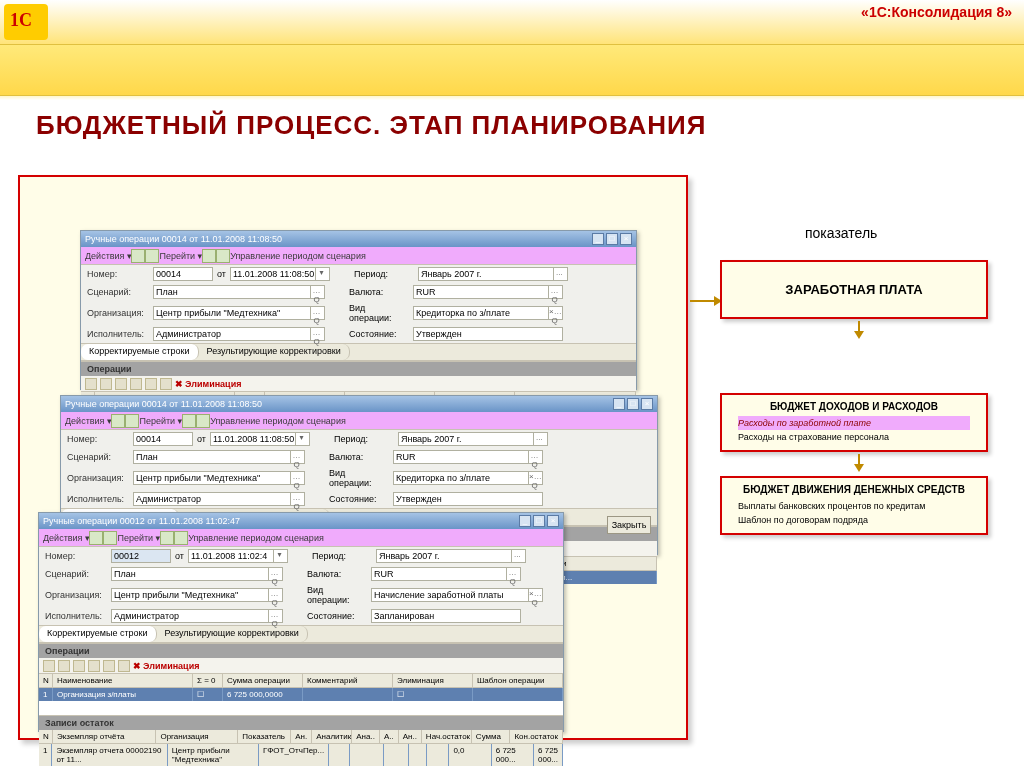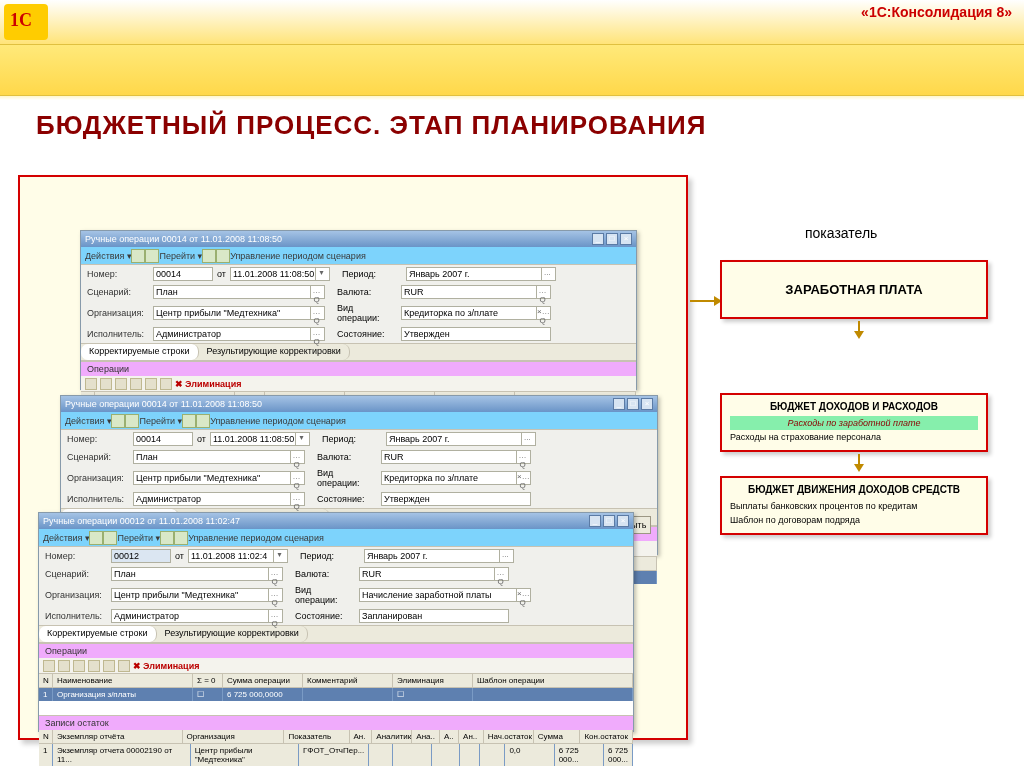--- a/index.html
+++ b/index.html
@@ -55,53 +55,53 @@
     box-shadow: 2px 2px 4px rgba(0,0,0,.25);
   }
   .win-title {
     height: 16px; background: linear-gradient(#a5c3e5,#6a94c7);
     color: #fff; font-size: 9px; padding: 2px 4px;
     display: flex; justify-content: space-between; align-items: center;
   }
   .win-ctrl { display: flex; gap: 2px; }
   .win-btn { width: 12px; height: 12px; background: #d7e4f2; border: 1px solid #5b7ba5; font-size: 8px; line-height: 10px; text-align: center; }
   .toolbar {
-    height: 18px; background: #7dd3fc; border-bottom: 1px solid #c7c2b2;
+    height: 18px; background: #f0abfc; border-bottom: 1px solid #c7c2b2;
     display: flex; align-items: center; gap: 0; padding: 0 4px; font-size: 9px;
   }
   .tool-link { color: #3a3a3a; }
   .tool-ico { width: 14px; height: 14px; background: #d9e8c7; border: 1px solid #9ab070;}
   .form-row { display: flex; align-items: center; gap: 4px; padding: 2px 6px; font-size: 9px;}
   .form-label { width: 62px; color: #333; }
   .form-input { flex: 0 0 150px; height: 14px; background: #fff; border: 1px solid #b0b0a0; padding: 4px 2px; font-size: 9px; display: flex; align-items: center; justify-content: space-between;}
-  .form-label2 { width: 60px; margin-left: 8px; }
+  .form-label2 { width: 60px; margin-left: 20px; }
   .inp-btn { width: 12px; height: 12px; border-left: 1px solid #b0b0a0; text-align: center; font-size: 8px; color: #666; }
   .tabs { display: flex; height: 18px; background: #eceadc; border-top: 1px solid #c7c2b2; border-bottom: 1px solid #c7c2b2; font-size: 9px;}
   .tab { padding: 2px 8px; border-right: 1px solid #c7c2b2; border-radius: 7px;}
   .tab.active { background: #fff;}
   .sub-toolbar { height: 16px; background: #f4f3ed; display: flex; gap: 3px; padding: 0 4px; align-items: center; border-bottom: 1px solid #c7c2b2; font-size: 9px;}
   .mini-ico { width: 12px; height: 12px; background: #e4e0cc; border: 1px solid #bfb890;}
   .grid-header { display: flex; background: #eceadc; font-size: 8px; border-bottom: 1px solid #c7c2b2;}
   .grid-header div { padding: 2px 4px; border-right: 1px solid #c7c2b2;}
   .grid-row { display: flex; background: #5e80b0; color: #fff; font-size: 8px;}
   .grid-row div { padding: 2px 4px; border-right: 1px solid #7a9bc5;}
   .grid-body { background: #fff; min-height: 14px;}
   .btn-side { position: absolute; right: 6px; top: 258px; width: 44px; height: 18px; background: #eceadc; border: 1px solid #9c9784; font-size: 9px; text-align: center; line-height: 16px;}
-  .panel-label { padding: 2px 6px; font-size: 9px; color: #333; border-top: 1px solid #c7c2b2; background: #f0abfc;}
+  .panel-label { padding: 2px 6px; font-size: 9px; color: #333; border-top: 1px solid #c7c2b2; background: #a3a3a3; font-weight: bold;}
   
   .flow { position: absolute; top: 260px; left: 720px; width: 268px; }
   .flow-box {
     border: 2px solid #d40000; background: #fffde8;
     box-shadow: 3px 3px 4px rgba(0,0,0,.2);
-    margin-bottom: 24px; padding: 6px 8px; font-size: 10px; position: relative;
+    margin-bottom: 24px; padding: 6px 16px; font-size: 10px; position: relative;
   }
   .flow-main { text-align: center; font-weight: bold; font-size: 13px; padding: 20px 6px;}
   .flow-title { text-align: center; font-weight: bold; font-size: 10px; margin-bottom: 4px;}
   .flow-line { padding: 2px 0; font-size: 9px;}
-  .flow-line.hl { background: #86efac; text-align: center;}
+  .flow-line.hl { background: #f0abfc;}
   .flow-line.em { font-style: italic; color: #8b0000;}
   .arrow-v {
     position: absolute; left: 50%; bottom: -22px; width: 0; height: 0;
     border-left: 5px solid transparent; border-right: 5px solid transparent;
     border-top: 8px solid #c08a00;
   }
   .arrow-v::before {
     content: ""; position: absolute; left: -1px; top: -18px; width: 2px; height: 14px; background: #c08a00;
   }
   .conn-h {
@@ -329,21 +329,21 @@
     <div style="width:140px">Кредиторка по з/плате</div>
     <div style="width:30px">☐</div>
     <div style="width:80px">6 725 000,0000</div>
     <div style="width:90px"></div>
     <div style="width:80px">☐</div>
     <div style="flex:1">Кредиторка по з/п...</div>
   </div>
   <div class="btn-side" style="top:120px">Закрыть</div>
 </div>
 
-<div class="win" style="top:512px; left:38px; width:596px; height:220px;">
+<div class="win" style="top:512px; left:38px; width:526px; height:220px;">
   <div class="win-title">
     <span>Ручные операции 00012   от 11.01.2008 11:02:47</span>
     <div class="win-ctrl">
       <div class="win-btn">_</div>
       <div class="win-btn">□</div>
       <div class="win-btn">×</div>
     </div>
   </div>
   <div class="toolbar">
     <span class="tool-link">Действия ▾</span>
@@ -477,17 +477,17 @@
     <div class="arrow-v"></div>
   </div>
   <div style="height:50px"></div>
   <div class="flow-box">
     <div class="flow-title">БЮДЖЕТ ДОХОДОВ И РАСХОДОВ</div>
     <div class="flow-line hl em">Расходы по заработной плате</div>
     <div class="flow-line">Расходы на страхование персонала</div>
     <div class="arrow-v"></div>
   </div>
   <div class="flow-box">
-    <div class="flow-title">БЮДЖЕТ ДВИЖЕНИЯ ДОХОДОВ СРЕДСТВ</div>
+    <div class="flow-title">БЮДЖЕТ ДВИЖЕНИЯ ДЕНЕЖНЫХ СРЕДСТВ</div>
     <div class="flow-line">Выплаты банковских процентов по кредитам</div>
     <div class="flow-line">Шаблон по договорам подряда</div>
   </div>
 </div>
 
 </body></html>

